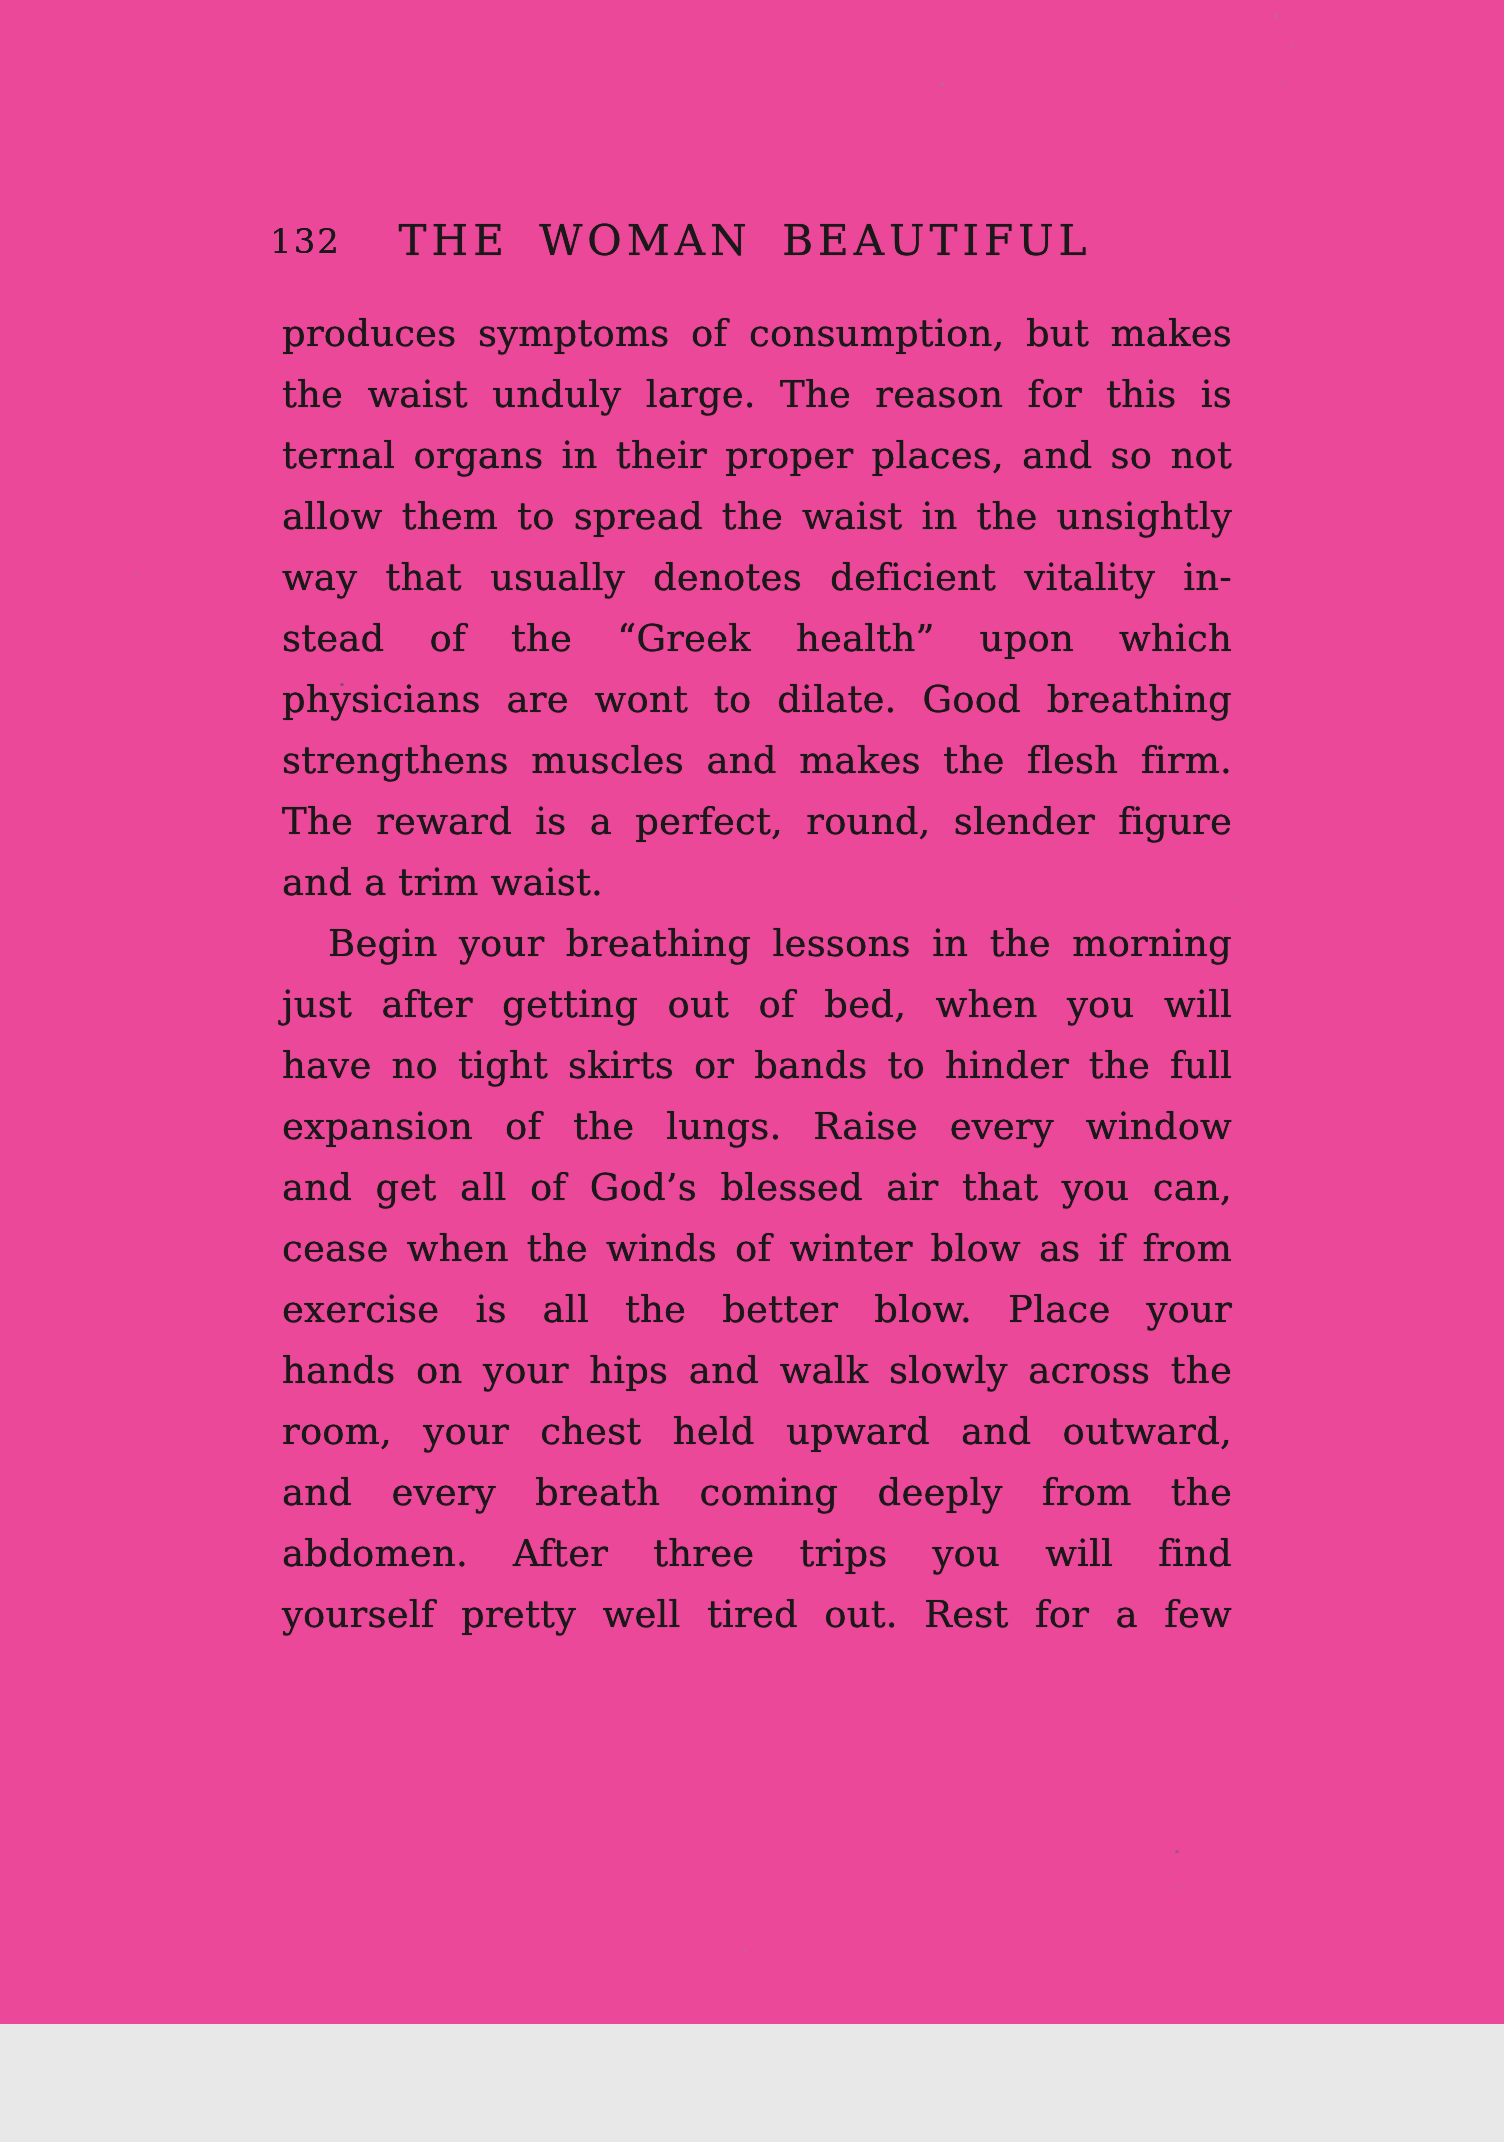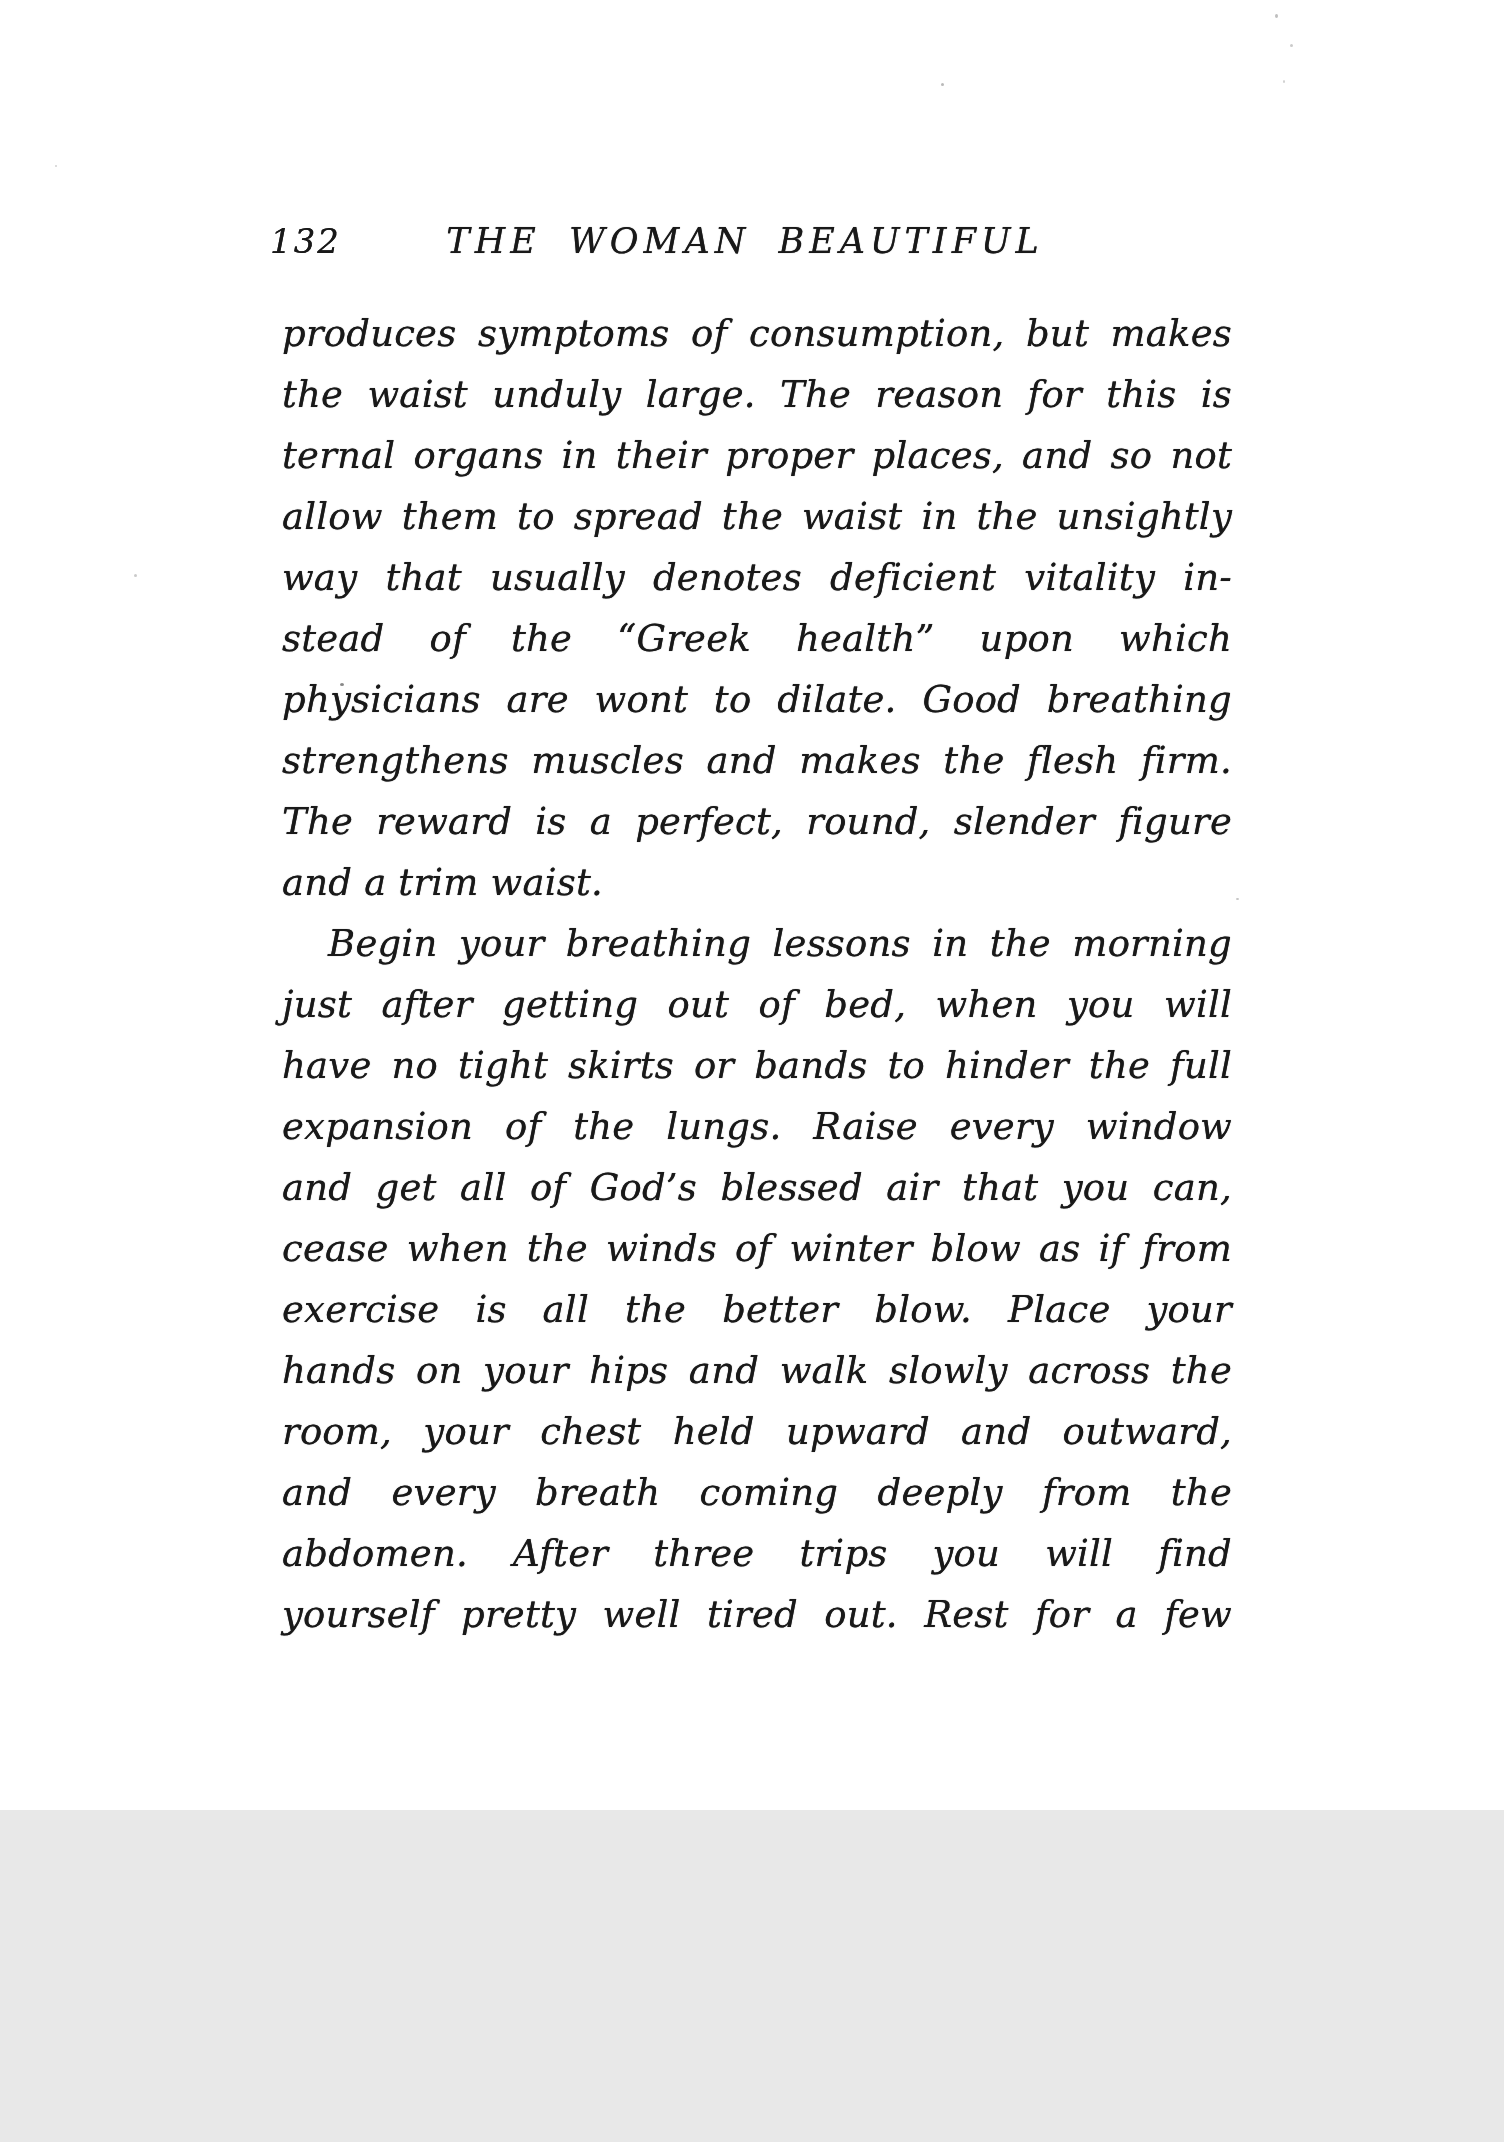--- a/index.html
+++ b/index.html
@@ -3,26 +3,25 @@
 <meta charset="utf-8">
 <style>
   html, body {
     margin: 0;
     padding: 0;
     background: #e8e8e8;
   }
   .page {
     position: relative;
     width: 1504px;
-    height: 1810px;
-    background: #ffffff;
+    height: 2024px;
+    background: #ec4899;
     overflow: hidden;
     color: #191919;
     font-family: "DejaVu Serif", "Liberation Serif", serif;
-    font-style: italic;
   }
   
   .page-header {
     position: absolute;
     left: 270px;
     top: 218px;
     width: 950px;
     height: 46px;
     line-height: 46px;
   }
@@ -33,21 +32,21 @@
     font-size: 34px;
     letter-spacing: 2px;
     text-shadow: 0 0 0.6px rgba(0,0,0,0.85);
   }
   .running-title {
     position: absolute;
     left: 0;
     top: 0;
     width: 100%;
     text-align: center;
-    font-size: 35px;
+    font-size: 42px;
     letter-spacing: 5px;
     word-spacing: 12px;
     text-shadow: 0 0 0.7px rgba(0,0,0,0.85);
   }
   
   .text-block {
     position: absolute;
     left: 270px;
     top: 303px;
     width: 950px;

